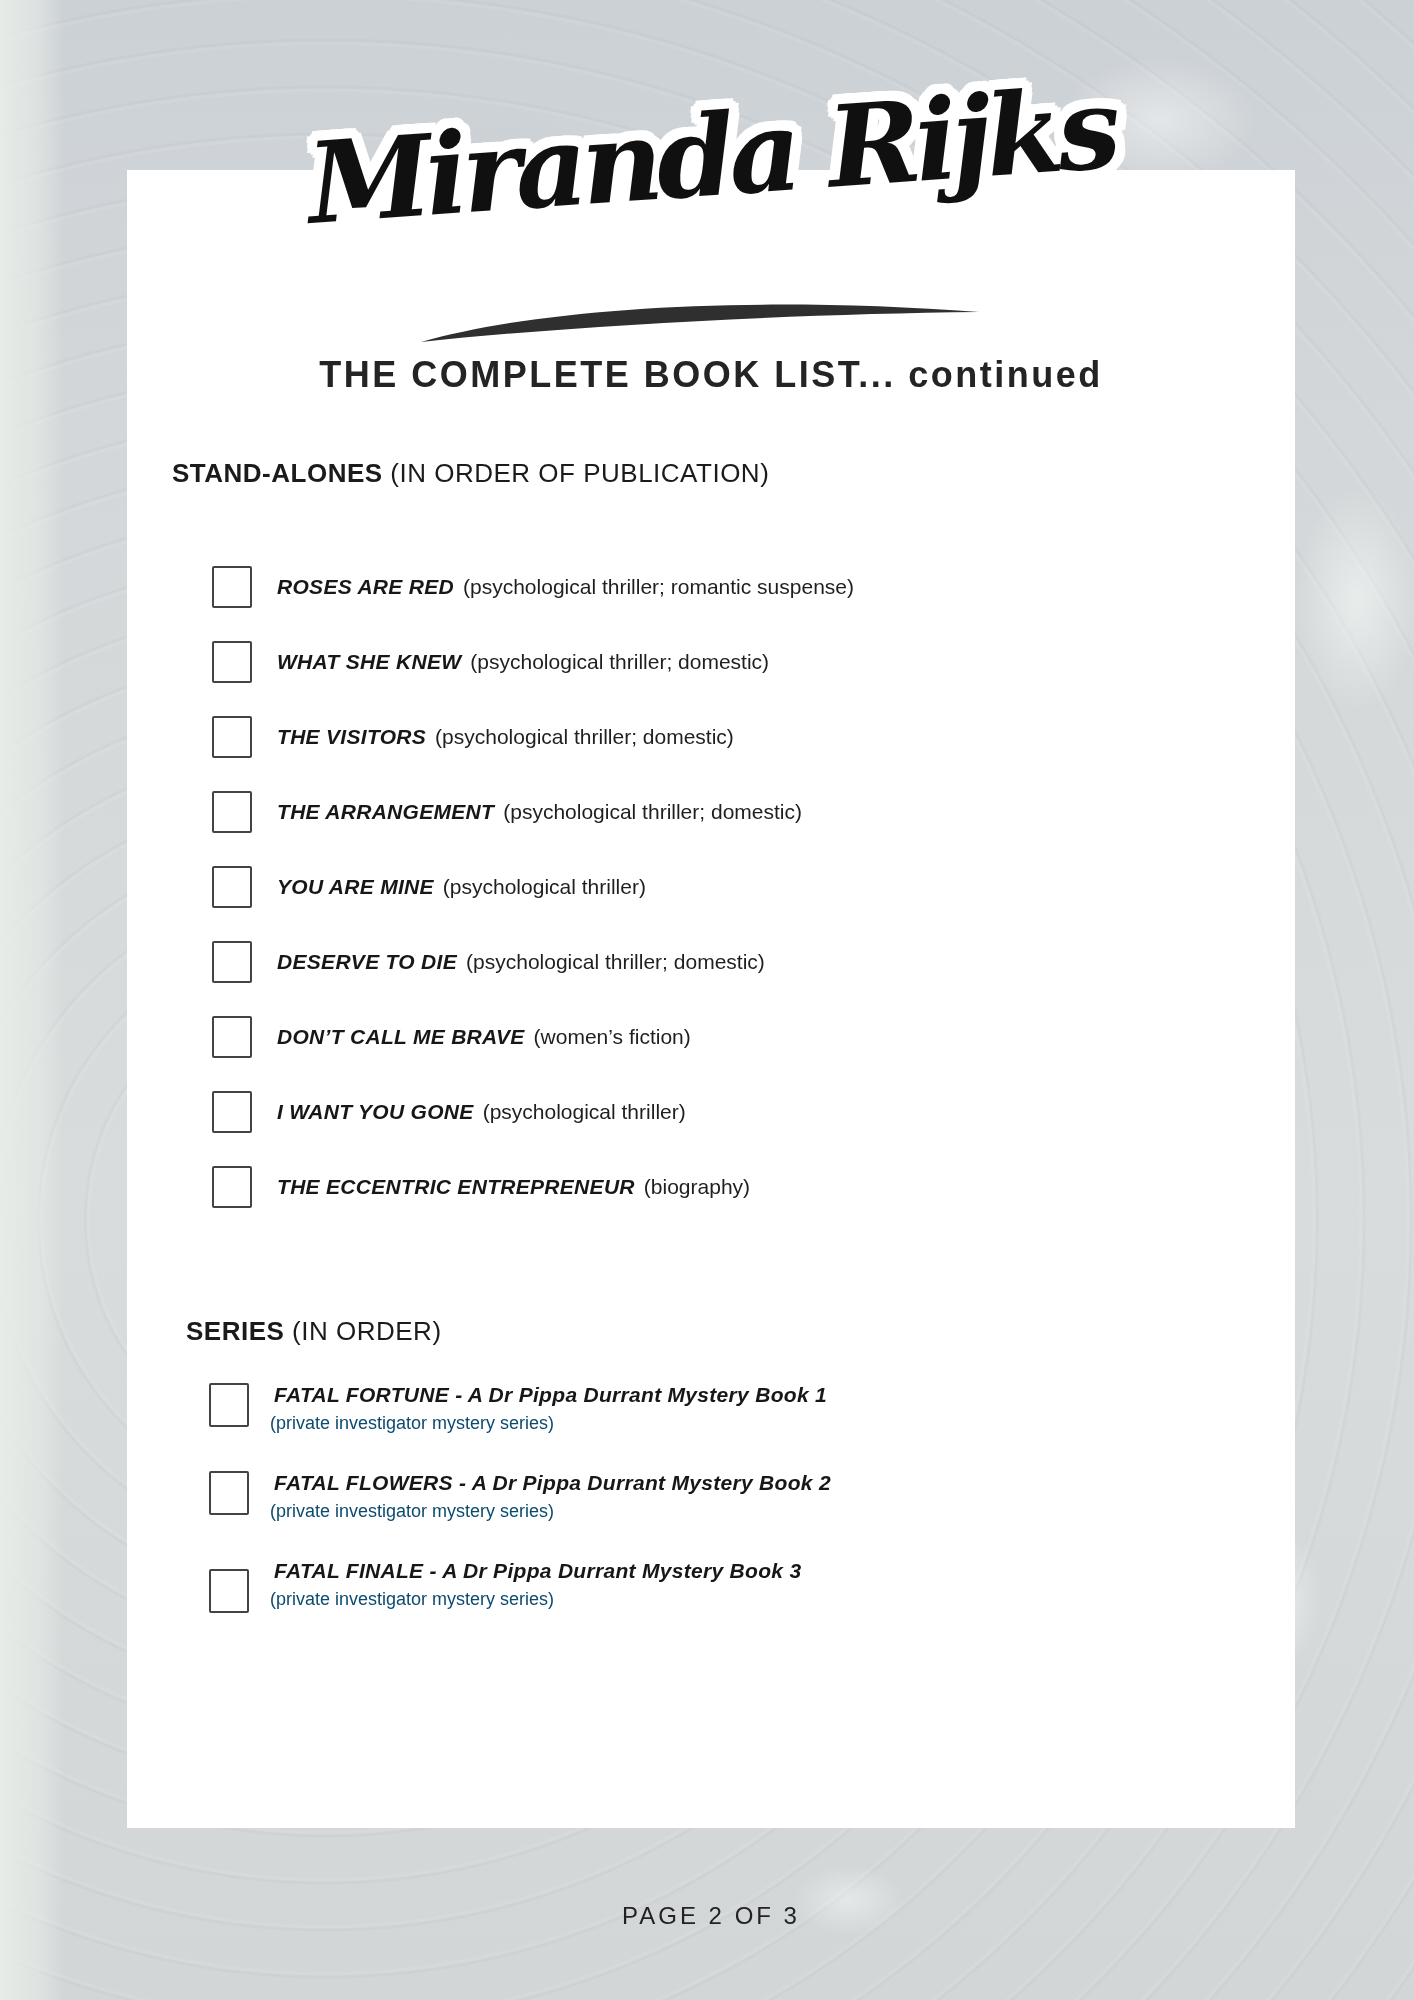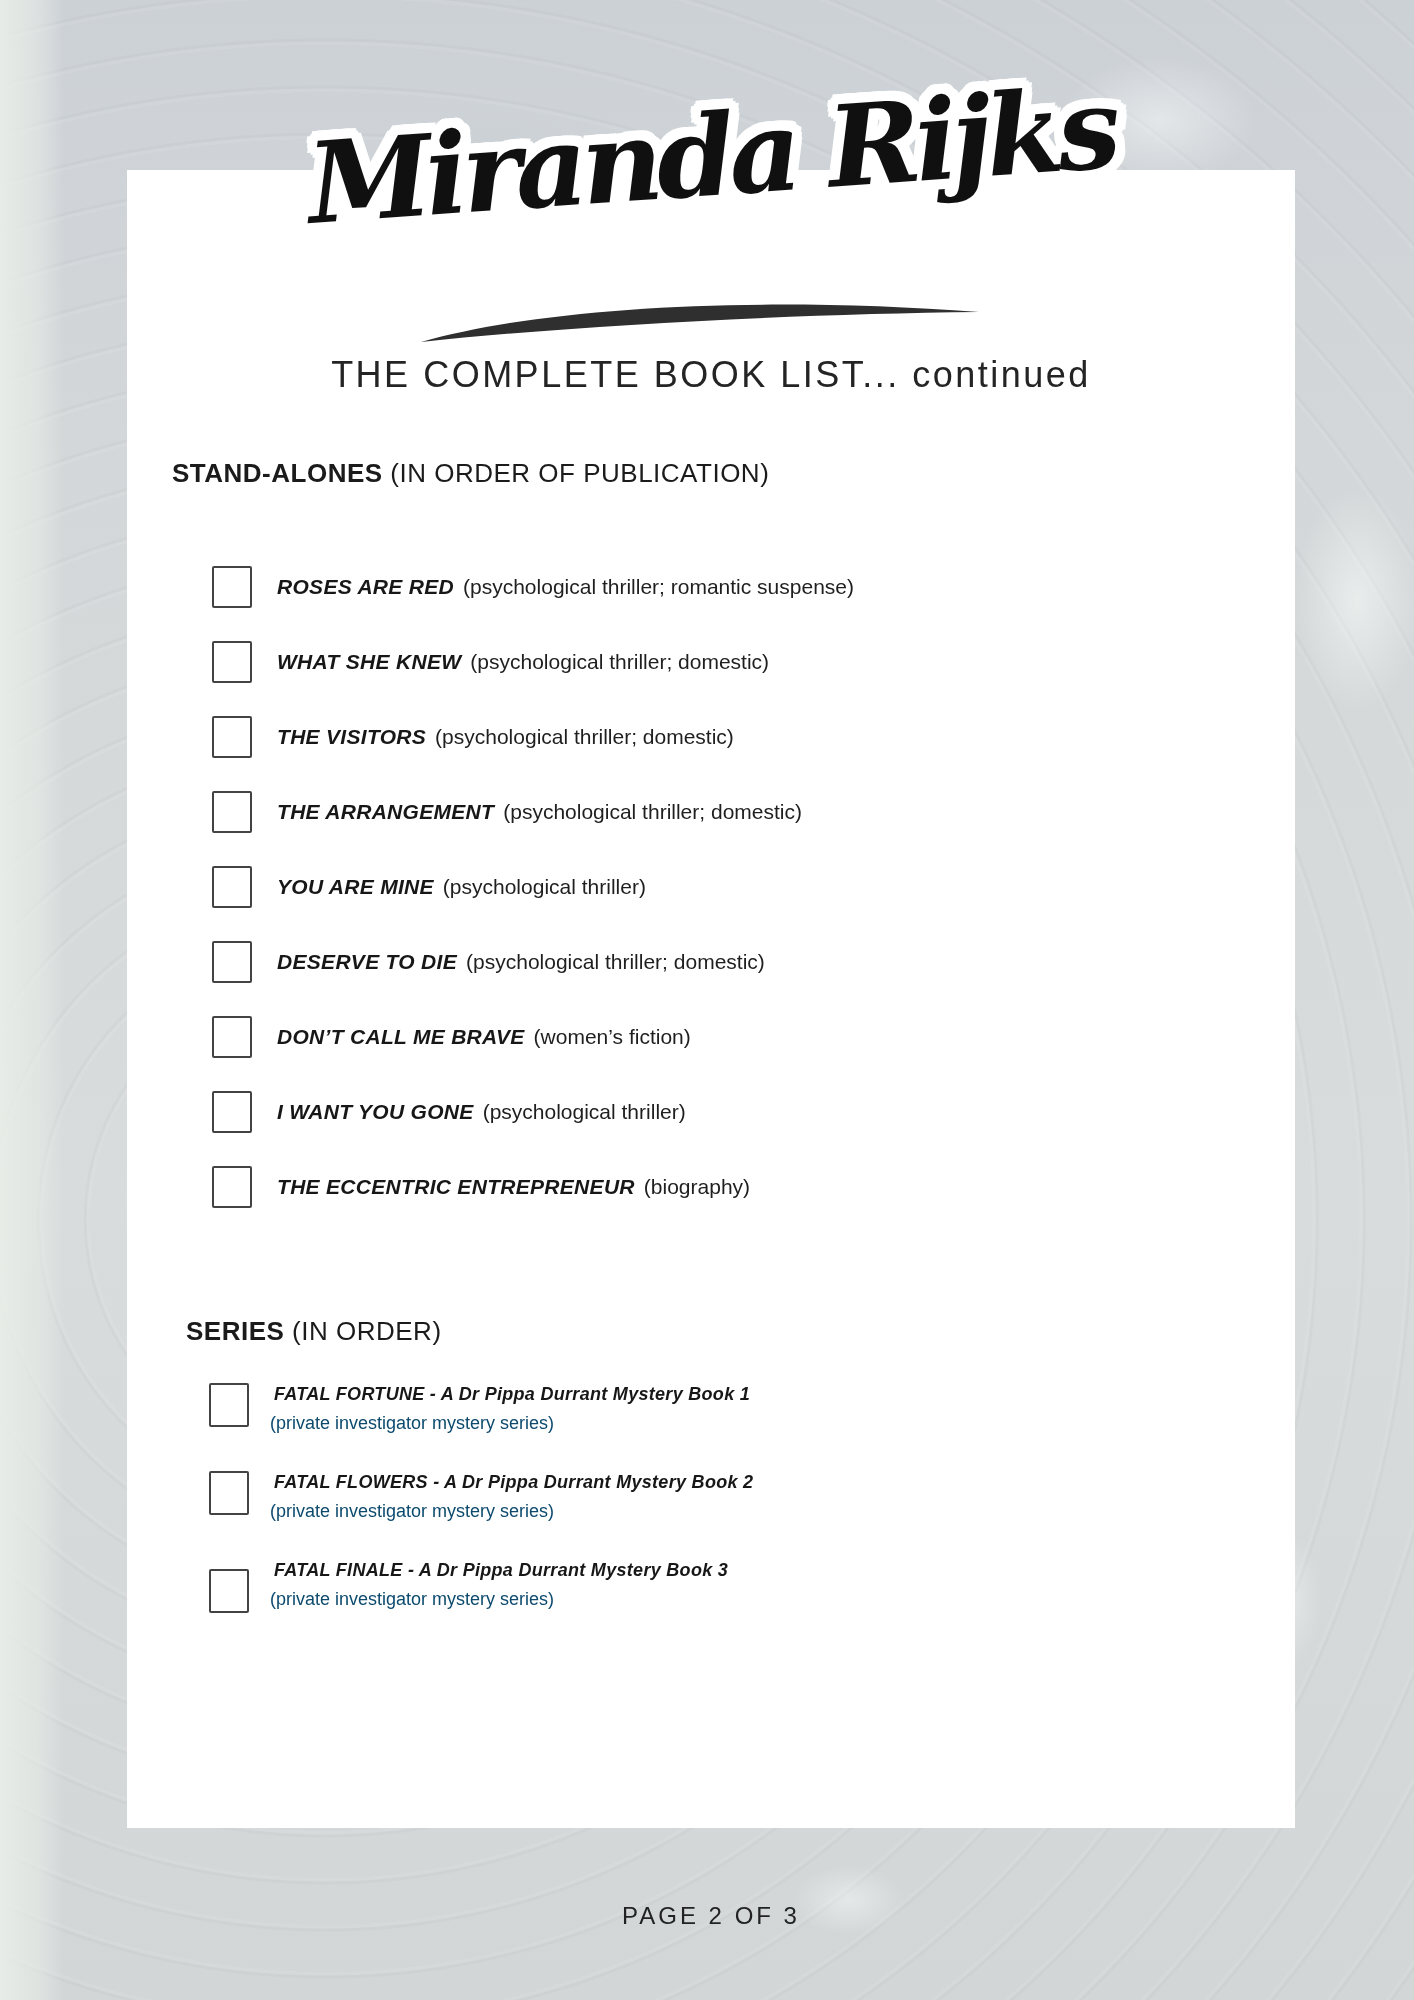--- a/index.html
+++ b/index.html
@@ -35,21 +35,21 @@
       -10px 0 #fff,10px 0 #fff,0 -10px #fff,0 10px #fff,
       -7px -7px #fff,7px -7px #fff,-7px 7px #fff,7px 7px #fff,
       -10px -5px #fff,10px -5px #fff,-10px 5px #fff,10px 5px #fff,
       -5px -10px #fff,5px -10px #fff,-5px 10px #fff,5px 10px #fff,
       0 0 8px #fff;
   }
   .swoosh{position:absolute;left:292px;top:128px;z-index:2;}
   
   .heading{
     position:absolute;left:0;top:184px;width:100%;text-align:center;
-    font-size:36px;font-weight:400;letter-spacing:2.5px;color:#242424;
+    font-size:36px;font-weight:700;letter-spacing:2.5px;color:#242424;
   }
   .sec-header{position:absolute;left:45px;font-size:26px;letter-spacing:.5px;color:#1b1b1b;}
   .sec-header .hb{font-weight:700;}
   .sec-header.standalones{top:288px;}
   .sec-header.series{top:1146px;left:59px;}
   
   .rows{position:absolute;}
   .rows.standalone{left:85px;top:396px;}
   .rows.series{left:82px;top:1210px;}
   .row{display:flex;align-items:center;margin-bottom:33px;}
@@ -59,21 +59,21 @@
     border-radius:2px;background:#fff;box-sizing:content-box;
   }
   .line{margin-left:25px;white-space:nowrap;font-size:21px;}
   .title{font-weight:700;font-style:italic;letter-spacing:.3px;color:#171717;}
   .note{margin-left:9px;font-weight:400;color:#1f1f1f;}
   
   .srow{display:flex;align-items:flex-start;margin-bottom:31px;}
   .srow:last-child{margin-bottom:0;align-items:flex-end;}
   .srow .checkbox{width:36px;height:40px;margin-top:3px;}
   .scol{margin-left:25px;}
-  .scol .title{display:block;font-size:18px;line-height:29px;}
+  .scol .title{display:block;font-size:21px;line-height:29px;}
   .scol .note2{display:block;font-size:18px;line-height:28px;color:#0c4a6e;margin-left:-4px;}
   
   .footer{
     position:absolute;left:127px;top:1902px;width:1168px;text-align:center;
     font-size:24px;letter-spacing:3px;color:#222;font-weight:400;
   }
 </style>
 </head>
 <body>
 

